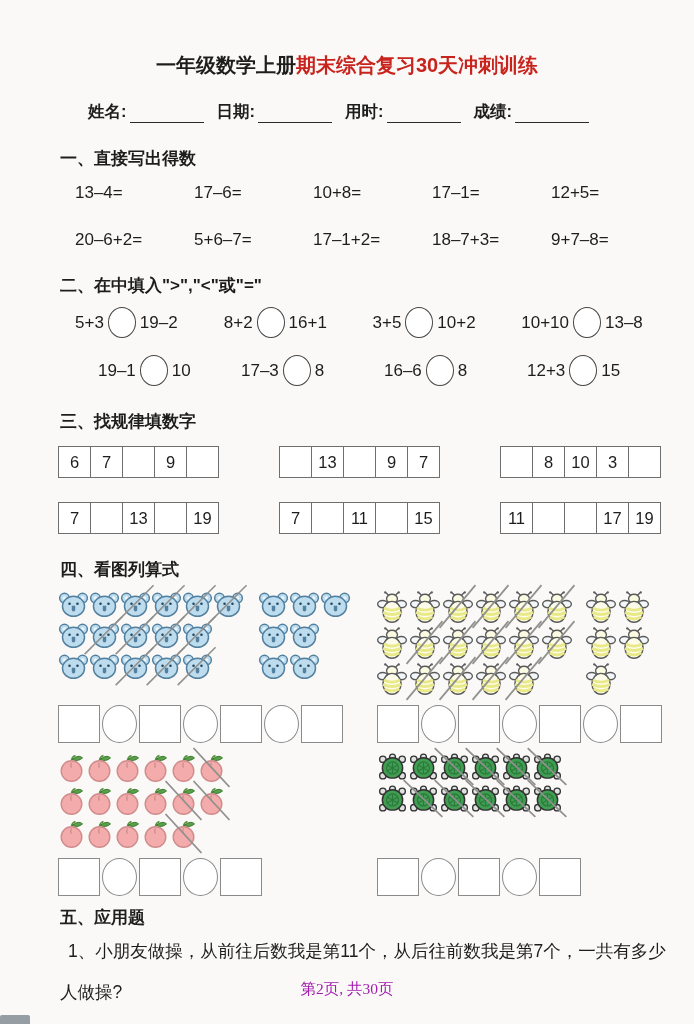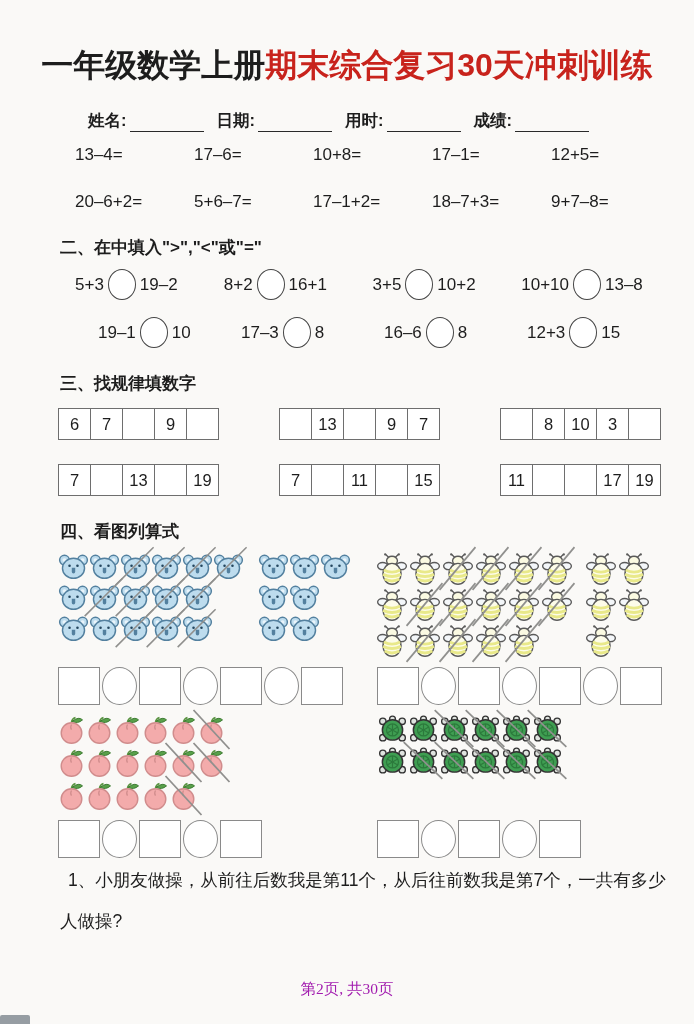--- a/index.html
+++ b/index.html
@@ -2,21 +2,21 @@
 <html><head>
 <meta charset="utf-8">
 <style>
   html,body{margin:0;padding:0;}
   body{
     width:694px;height:1024px;overflow:hidden;
     background:#faf9f7;color:#1d1d1d;
     font-family:"Liberation Sans","DejaVu Sans",sans-serif;
   }
   .sheet{box-sizing:border-box;width:694px;height:1024px;padding:44px 24px 0 24px;position:relative;}
-  .title{margin:0;text-align:center;font-size:32px;font-weight:bold;white-space:nowrap;letter-spacing:0;}
+  .title{margin:8px;text-align:center;font-size:20px;font-weight:bold;white-space:nowrap;letter-spacing:0;}
   .title .red{color:#c8231c;}
   .info-line{margin-top:22px;padding-left:64px;font-size:16.5px;font-weight:bold;display:flex;align-items:flex-end;}
   .info-field{display:flex;align-items:flex-end;margin-right:13px;}
   .blank{display:inline-block;width:74px;height:17px;border-bottom:1.7px solid #2a2a2a;margin-left:3px;}
   .sec-head{font-size:17px;font-weight:bold;margin-top:24px;padding-left:36px;}
   
   .eq-row{display:flex;padding-left:51px;margin-top:13px;font-size:17px;}
   .eq-row.r2{margin-top:27px;}
   .eq{width:126px;white-space:nowrap;}
   
@@ -71,20 +71,21 @@
       <span class="info-field">
         <span>用时:</span>
         <span class="blank"></span>
       </span>
       <span class="info-field">
         <span>成绩:</span>
         <span class="blank"></span>
       </span>
     </div>
 
+  <div class="sec-head">一、直接写出得数</div>
   <div>
       <div class="eq-row">
         <span class="eq">13–4=</span>
         <span class="eq">17–6=</span>
         <span class="eq">10+8=</span>
         <span class="eq">17–1=</span>
         <span class="eq">12+5=</span>
       </div>
       <div class="eq-row r2">
         <span class="eq">20–6+2=</span>
@@ -993,18 +994,19 @@
         <div class="tpl">
           <span class="tpl-sq"></span>
           <span class="tpl-ci"></span>
           <span class="tpl-sq"></span>
           <span class="tpl-ci"></span>
           <span class="tpl-sq"></span>
         </div>
       </div>
     </div>
 
+  <div class="sec-head" style="margin-top:10px">五、应用题</div>
   <div class="prob">1、小朋友做操，从前往后数我是第11个，从后往前数我是第7个，一共有多少</div>
   <div class="prob2">人做操?</div>
 
   <div class="footer">第2页, 共30页</div>
   <div class="corner-smudge"></div>
 </div>
 
 </body></html>

